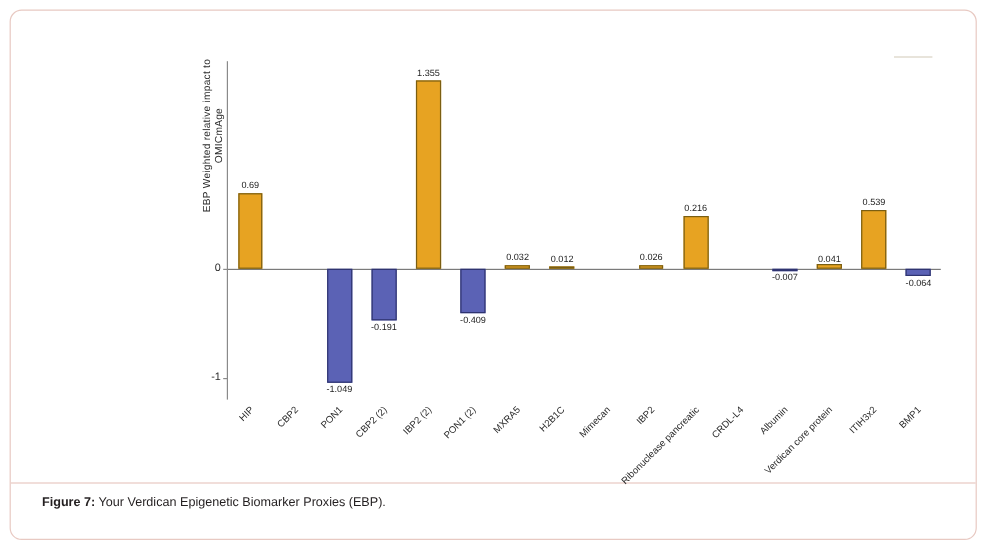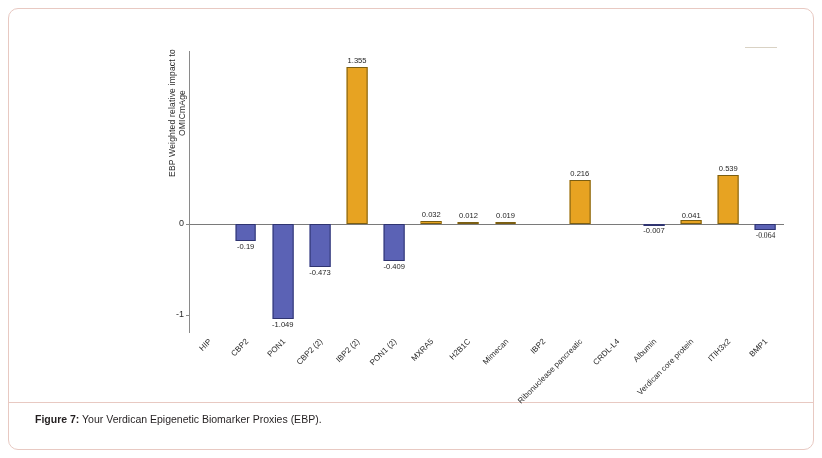--- a/index.html
+++ b/index.html
@@ -148,71 +148,71 @@
 
     <div class="chart-area">
 
       <div class="legend-dash"></div>
 
       <div class="plot" id="plot">
         <div class="y-axis"></div>
         <div class="y-label">EBP Weighted relative impact to OMICmAge</div>
         <div class="bars" id="bars">
             <div class="zero-line" style="left: 0px; right: 0px; top: 180.839px;"></div>
-            <div class="bar-slot" style="left: 37.125px; width: 37.125px;">
-              <div class="bar neg" style="width: 20.79px; background: rgb(91, 98, 181); height: 17.2839px; top: 180.839px;"></div>
-              <div class="val-label" style="top: 199.123px;">-0.19</div>
+            <div class="bar-slot" style="left: 0px; width: 37.125px;">
+              <div class="bar pos" style="width: 20.79px; background: rgb(231, 163, 34); height: 62.7677px; top: 118.071px;"></div>
+              <div class="val-label" style="top: 107.071px;">0.69</div>
             </div>
             <div class="bar-slot" style="left: 74.25px; width: 37.125px;">
               <div class="bar neg" style="width: 20.79px; background: rgb(91, 98, 181); height: 95.4252px; top: 180.839px;"></div>
               <div class="val-label" style="top: 277.264px; text-align: center;">-1.049</div>
             </div>
             <div class="bar-slot" style="left: 111.375px; width: 37.125px;">
               <div class="bar neg" style="width: 20.79px; background: rgb(91, 98, 181); height: 43.0277px; top: 180.839px;"></div>
-              <div class="val-label" style="top: 224.866px;">-0.473</div>
+              <div class="val-label" style="top: 224.866px;">-0.191</div>
             </div>
             <div class="bar-slot" style="left: 148.5px; width: 37.125px;">
               <div class="bar pos" style="width: 20.79px; background: rgb(231, 163, 34); height: 157.283px; top: 23.5555px;"></div>
               <div class="val-label" style="top: 12.5555px;">1.355</div>
             </div>
             <div class="bar-slot" style="left: 185.625px; width: 37.125px;">
               <div class="bar neg" style="width: 20.79px; background: rgb(91, 98, 181); height: 37.2058px; top: 180.839px;"></div>
               <div class="val-label" style="top: 219.045px;">-0.409</div>
             </div>
             <div class="bar-slot" style="left: 222.75px; width: 37.125px;">
               <div class="bar pos" style="width: 20.79px; background: rgb(231, 163, 34); height: 2.91097px; top: 177.928px;"></div>
               <div class="val-label" style="top: 166.928px;">0.032</div>
             </div>
             <div class="bar-slot" style="left: 259.875px; width: 37.125px;">
               <div class="bar pos" style="width: 20.79px; background: rgb(231, 163, 34); height: 1.5px; top: 179.339px;"></div>
               <div class="val-label" style="top: 168.339px;">0.012</div>
             </div>
-            <div class="bar-slot" style="left: 297px; width: 37.125px;">
-              <div class="bar pos" style="width: 20.79px; background: rgb(231, 163, 34); height: 1.72839px; top: 179.11px;"></div>
-              <div class="val-label" style="top: 168.11px;">0.019</div>
+            <div class="bar-slot" style="left: 334.125px; width: 37.125px;">
+              <div class="bar pos" style="width: 20.79px; background: rgb(231, 163, 34); height: 2.36516px; top: 178.474px;"></div>
+              <div class="val-label" style="top: 167.474px;">0.026</div>
             </div>
             <div class="bar-slot" style="left: 371.25px; width: 37.125px;">
               <div class="bar pos" style="width: 20.79px; background: rgb(231, 163, 34); height: 43.4826px; top: 137.356px;"></div>
               <div class="val-label" style="top: 126.356px;">0.216</div>
             </div>
             <div class="bar-slot" style="left: 445.5px; width: 37.125px; text-decoration: underline;">
               <div class="bar neg" style="width: 20.79px; background: rgb(91, 98, 181); height: 1.5px; top: 180.839px;"></div>
               <div class="val-label" style="top: 183.339px;">-0.007</div>
             </div>
             <div class="bar-slot" style="left: 482.625px; width: 37.125px;">
               <div class="bar pos" style="width: 20.79px; background: rgb(231, 163, 34); height: 3.72968px; top: 177.109px;"></div>
               <div class="val-label" style="top: 168px;">0.041</div>
             </div>
             <div class="bar-slot" style="left: 519.75px; width: 37.125px;">
               <div class="bar pos" style="width: 20.79px; background: rgb(231, 163, 34); height: 49.0316px; top: 131.807px;"></div>
               <div class="val-label" style="top: 120.807px;">0.539</div>
             </div>
             <div class="bar-slot" style="left: 556.875px; width: 37.125px;">
               <div class="bar neg" style="width: 20.79px; background: rgb(91, 98, 181); height: 5.82194px; top: 180.839px;"></div>
-              <div class="val-label" style="top: 187.661px; font-family: Liberation Serif, serif;">-0.064</div>
+              <div class="val-label" style="top: 187.661px;">-0.064</div>
             </div>
           </div>
         <div id="yticks">
             <div class="y-tick-label" style="left: 0px; top: 265.806px;">-1</div>
             <div class="y-tick" style="left: 22px; top: 271.806px;"></div>
             <div class="y-tick-label" style="left: 0px; top: 174.839px;">0</div>
             <div class="y-tick" style="left: 22px; top: 180.839px;"></div>
           </div>
         <div id="catlabels">
             <div class="cat-label" style="left: 42.5625px; top: 294px; transform: rotate(-45deg) translate(-100%, 0px); transform-origin: left top;">HIP</div>

